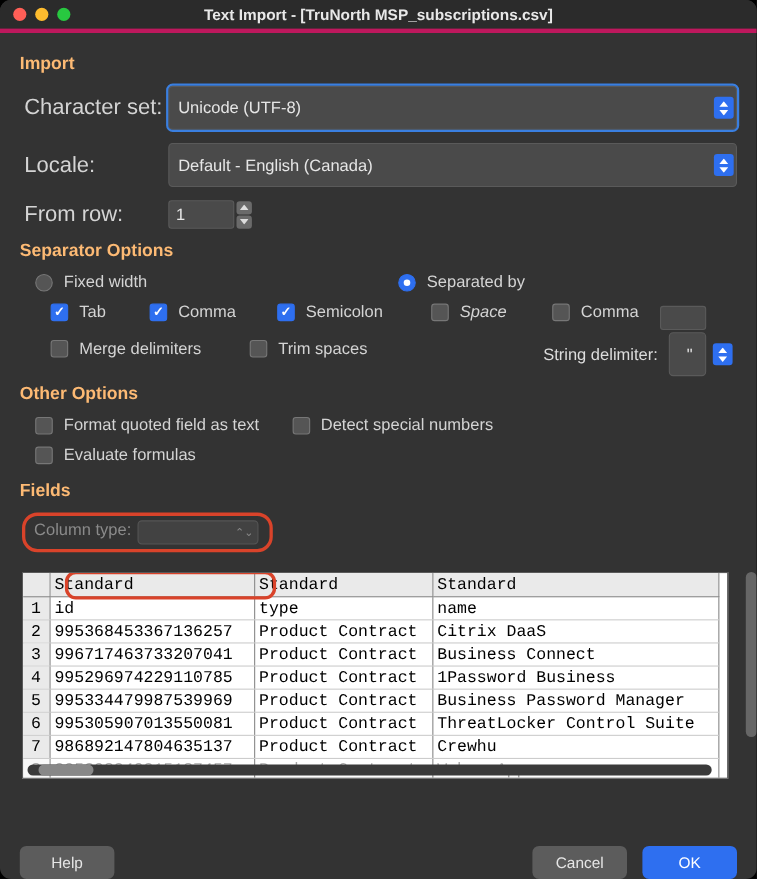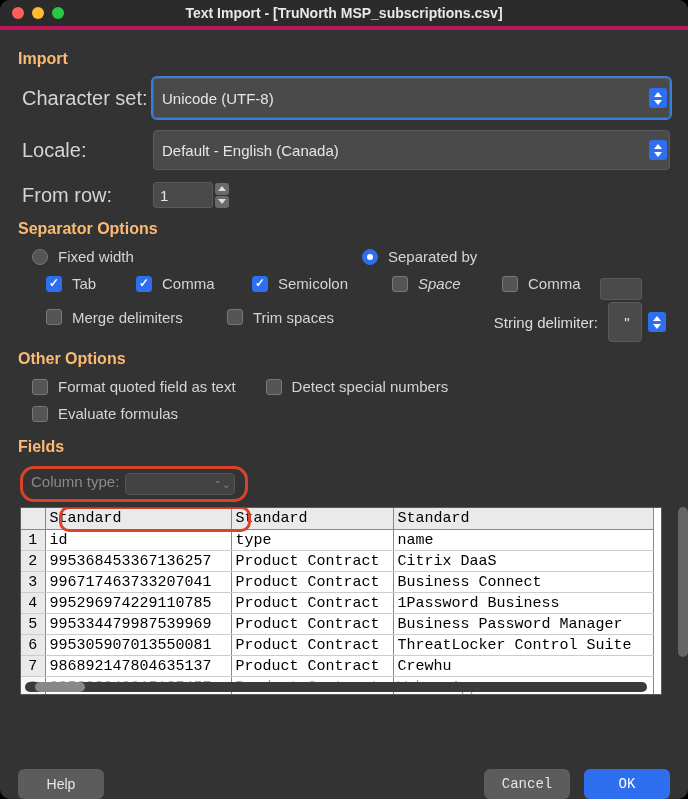--- a/index.html
+++ b/index.html
@@ -97,21 +97,21 @@
     display:inline-flex; 
     border: 3px solid #d9432a; border-radius: 14px;
     padding: 4px 10px 4px 8px; margin-left: 2px;
   }
   .ct-select {
     width: 110px; height: 22px; background:#424242; border:1px solid #555; border-radius:4px;
     margin-left: 6px; display:flex; align-items:center; justify-content:flex-end; padding-right:4px;
   }
   .ct-chev { font-size:10px; color:#888; }
   .preview-wrap {
-    margin-top: 5px; position: relative;
+    margin-top: 18px; position: relative;
     border: 1px solid #5a5a5a;
     background: #fff;
     height: 188px;
     width: 642px;
     margin-left: 2px;
     overflow: hidden;
   }
   .hscroll { position:absolute; left:4px; right:14px; bottom:2px; height:10px; background:#3a3a3a; border-radius:5px; }
   .hscroll .thumb { position:absolute; left:10px; width:50px; height:10px; background:#888; border-radius:5px; }
   .vscroll { position:absolute; right:-18px; top:0; width:10px; height:150px; background:#666; border-radius:5px; }
@@ -138,21 +138,21 @@
   .footer {
     height: 58px; display:flex; align-items:flex-end; justify-content:space-between;
     padding: 0 18px 0 18px;
   }
   .btn {
     height: 30px; min-width: 86px; border-radius:6px; display:flex; align-items:center; justify-content:center;
     font-size:14px; color:#e6e6e6;
   }
   .btn.gray { background:#5c5c5c; }
   .btn.blue { background:#2e6ff0; color:#fff; }
-  .rightbtns { display:flex; gap:14px;font-family:Liberation Mono, monospace; }
+  .rightbtns { display:flex; gap:14px; }
 </style>
 </head>
 <body>
 
 <div class="window">
 
   <div class="titlebar">
     <div class="traffic">
       <div class="tl red"></div>
       <div class="tl yellow"></div>

